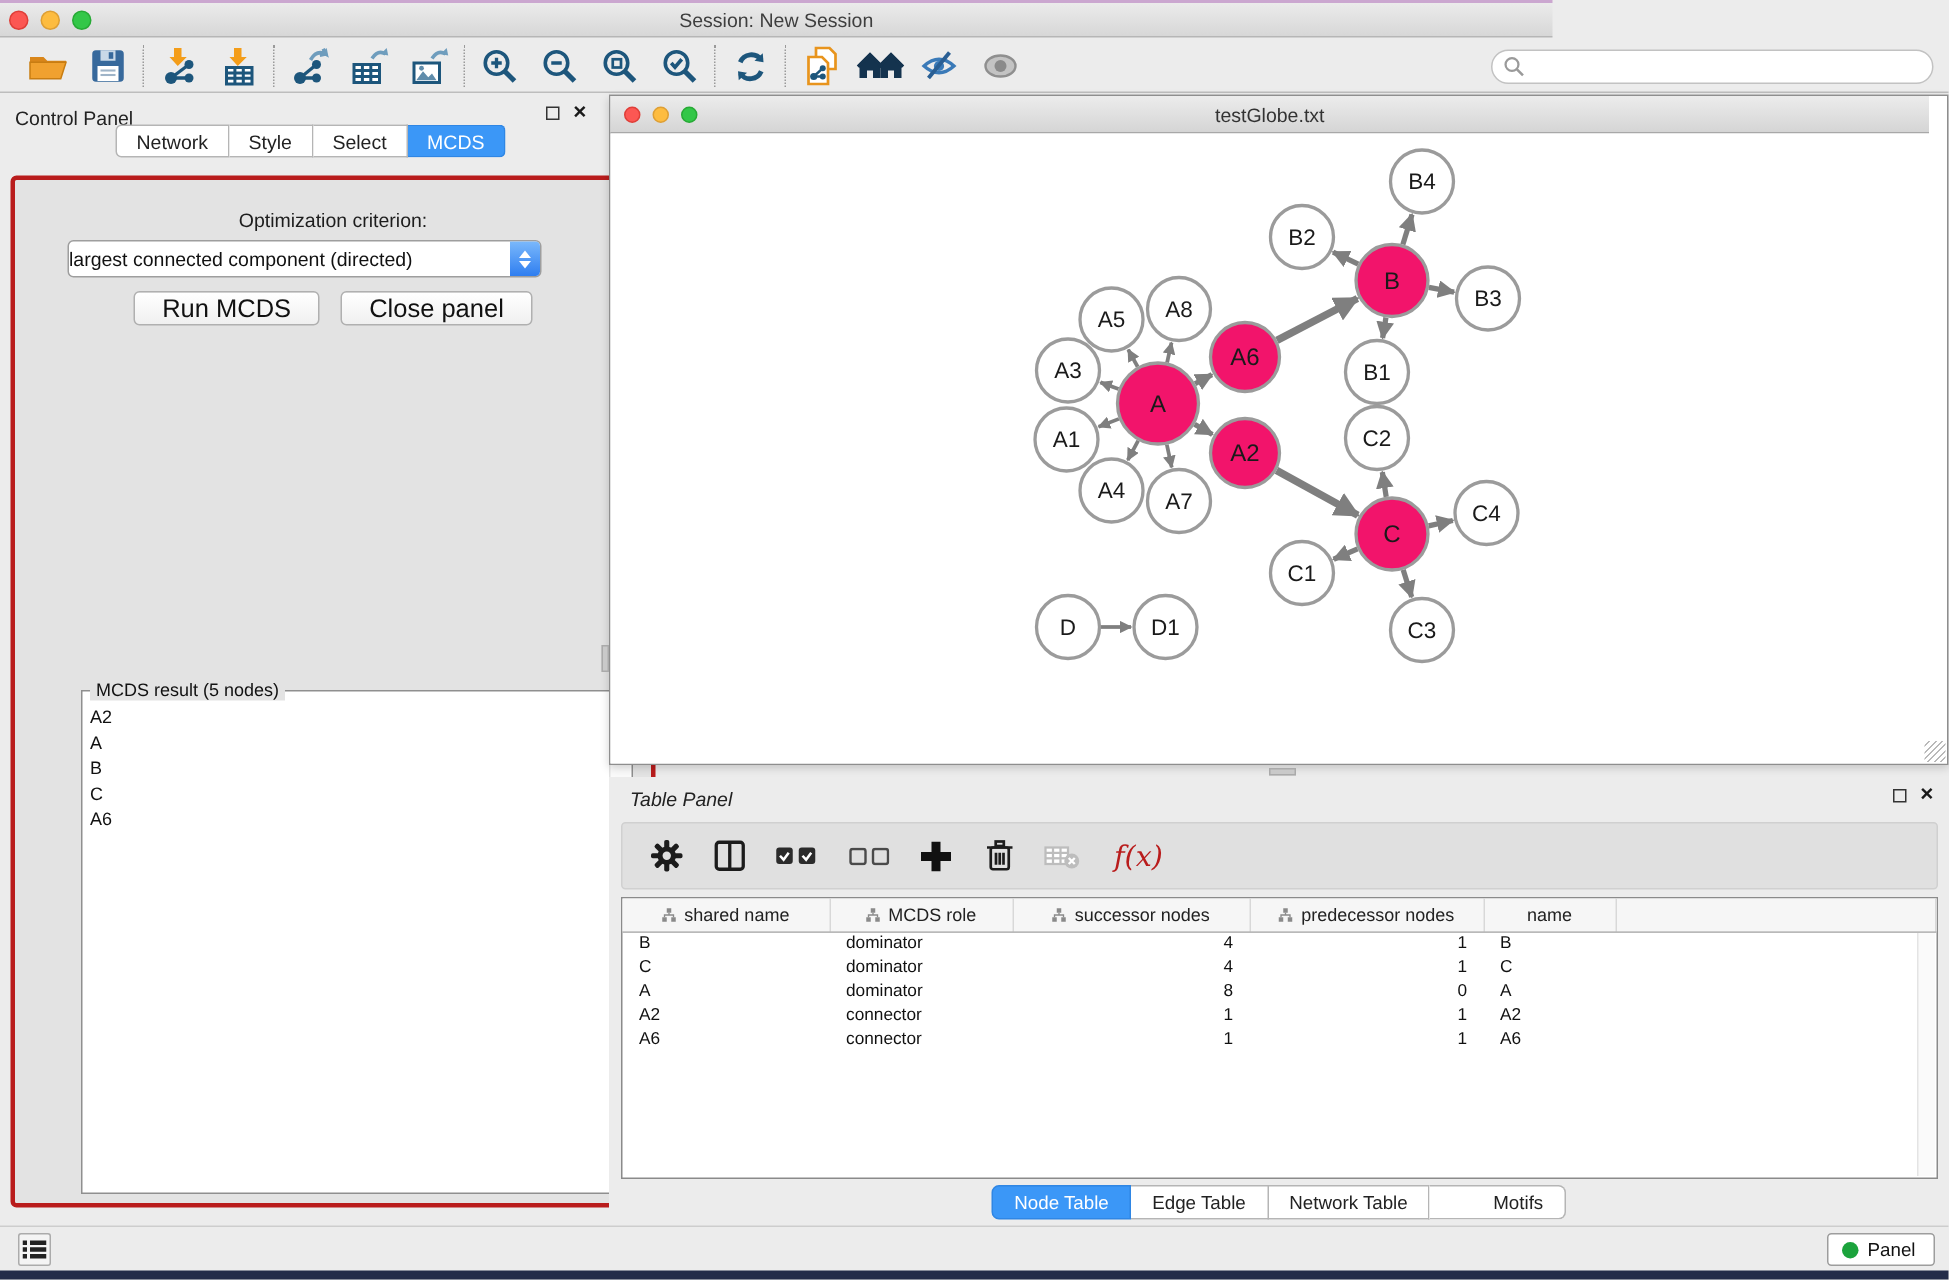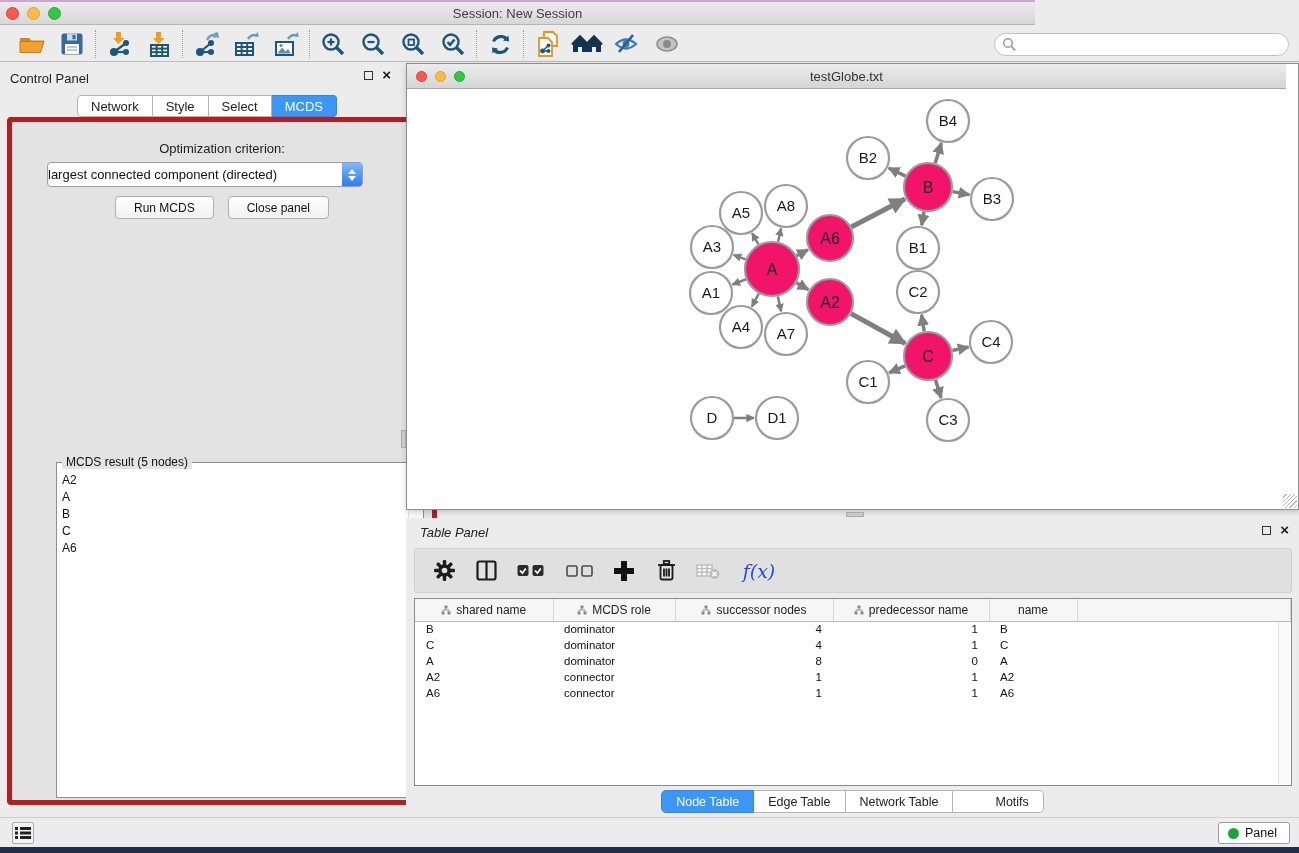--- a/index.html
+++ b/index.html
@@ -28,40 +28,40 @@
     padding:0 8px 0 26px; font-size:12px; outline:none; color:#333; }
   .tb-search svg { position:absolute; left:8px; top:4px; }
 
   
   .control-panel { position:absolute; left:0; top:63px; width:401px; height:754px; background:#ececec; }
   .cp-head { position:absolute; left:10px; top:8px; font-size:13px; color:#222; }
   .panel-icons { position:absolute; right:10px; top:7px; display:flex; gap:9px; align-items:center; }
   .ic-float { width:9px; height:9px; border:1.5px solid #333; background:transparent; }
   .ic-close { font-size:15px; font-weight:bold; color:#1a1a1a; line-height:10px; }
 
-  .cp-tabs { position:absolute; left:77px; top:32px; display:flex; }
+  .cp-tabs { position:absolute; left:77px; top:20px; display:flex; }
   .cp-tab { height:22px; padding:0 13px; background:#fff; border:1px solid #b5b5b5; border-left:none;
     font-size:13px; color:#222; display:flex; align-items:center; }
   .cp-tab:first-child { border-left:1px solid #b5b5b5; border-radius:4px 0 0 4px; }
   .cp-tab:last-child { border-radius:0 4px 4px 0; }
   .cp-tab.active { background:#3b97f7; border-color:#2f86e4; color:#fff; }
 
   .cp-body { position:absolute; left:7px; top:54px; width:430px; height:688px; background:#e3e3e3;
-    border:5px solid #b91c1c; border-radius:4px; }
+    border:3px solid #b91c1c; border-radius:4px; }
   .opt-label { position:absolute; left:0; right:0; top:19px; text-align:center; font-size:13px; color:#1d1d1d; }
   .dropdown { position:absolute; left:35px; top:40px; width:316px; height:25px; background:#fff;
     border:1px solid #9e9e9e; border-radius:4px; display:flex; align-items:center; }
   .dropdown .dd-text { flex:1; font-size:13px; color:#111; white-space:nowrap; overflow:hidden; }
   .dd-stepper { width:20px; height:23px; border-radius:0 3px 3px 0; background:linear-gradient(#7ab8fb,#2f7ef0);
     display:flex; flex-direction:column; align-items:center; justify-content:center; gap:2px; }
   .dd-up { width:0;height:0;border-left:4px solid transparent;border-right:4px solid transparent;border-bottom:5px solid #fff; }
   .dd-down { width:0;height:0;border-left:4px solid transparent;border-right:4px solid transparent;border-top:5px solid #fff; }
   .btn-row { position:absolute; left:0; right:0; top:74px; display:flex; justify-content:center; gap:14px; }
   .push-btn { height:23px; padding:0 18px; background:linear-gradient(#ffffff,#f0f0f0); border:1px solid #b0b0b0;
-    border-radius:4px; font-size:12px; color:#111; display:flex; align-items:center; }
+    border-radius:4px; font-size:17px; color:#111; display:flex; align-items:center; }
 
   .fieldset { position:absolute; left:9px; top:340px; width:368px; height:336px; border:1px solid #8f8f8f; background:#fff;margin-left:35px; }
   .fieldset .legend { position:absolute; left:5px; top:-8px; background:#e3e3e3; padding:0 4px; font-size:12px; color:#111; }
   .result-list { position:absolute; left:1px; top:8px; right:15px; bottom:1px; background:#fff; overflow:hidden; }
   .result-list div { font-size:12px; color:#111; padding:1.5px 0 1.5px 4px; }
   .result-scroll { position:absolute; top:8px; right:1px; bottom:1px; width:14px; background:#fafafa; border-left:1px solid #e2e2e2; }
 
   
   .net-window { position:absolute; left:406px; top:63px; width:893px; height:447px;
     border:1px solid #8e8e8e; background:#fff; box-shadow:0 2px 6px rgba(0,0,0,.18); }
@@ -74,21 +74,21 @@
     background:repeating-linear-gradient(135deg,transparent,transparent 2px,#b9b9b9 2px,#b9b9b9 3px); }
   .divider-grip-v { position:absolute; left:401px; top:430px; width:5px; height:18px; background:#c9c9c9; border:1px solid #aaa; }
   .divider-grip-h { position:absolute; left:846px; top:512px; width:18px; height:5px; background:#c9c9c9; border:1px solid #aaa; }
 
   
   .table-panel { position:absolute; left:406px; top:518px; width:893px; height:299px; background:#ececec; }
   .tp-head { position:absolute; left:14px; top:7px; font-size:13px; color:#222;font-style:italic; }
   .tp-toolbar { position:absolute; left:8px; top:30px; width:878px; height:45px; background:#e0e0e0;
     border:1px solid #d0d0d0; border-radius:3px; display:flex; align-items:center; gap:16px; padding-left:16px; }
   .tp-tool { display:flex; align-items:center; justify-content:center; width:26px; height:26px; }
-  .fx-label { font-family:"DejaVu Serif", serif; font-style:italic; font-size:19px; color:#1d4ed8; }
+  .fx-label { font-family:"DejaVu Serif", serif; font-style:italic; font-size:19px; color:#b91c1c; }
 
   .node-table-wrap { position:absolute; left:8px; top:80px; width:878px; height:188px; background:#fff; border:1px solid #8a8a8a; }
   table.node-table { border-collapse:collapse; width:100%; table-layout:fixed; }
   table.node-table th { height:22px; background:#f6f6f6; border-right:1px solid #d8d8d8; border-bottom:1px solid #b9b9b9;
     font-size:12px; font-weight:normal; color:#222; }
   table.node-table th .hwrap { display:flex; align-items:center; justify-content:center; gap:5px; }
   table.node-table td { height:16px; font-size:11.5px; color:#111; padding:0 11px; white-space:nowrap; overflow:hidden; }
   td.num { text-align:right; padding-right:16px; }
   .table-vscroll { position:absolute; top:23px; right:1px; bottom:1px; width:12px; background:#fafafa; border-left:1px solid #e4e4e4; }
 
@@ -576,21 +576,21 @@
               <th>
                 <span class="hwrap">
                   <svg width="10" height="10" viewBox="0 0 10 10">
                     <g fill="#8a8a8a">
                       <rect x="3.5" y="0.5" width="3" height="3"></rect>
                       <rect x="0.5" y="6.5" width="3" height="3"></rect>
                       <rect x="6.5" y="6.5" width="3" height="3"></rect>
                     </g>
                     <path d="M5 3.5 v1.5 M2 6.5 v-1.5 h6 v1.5" fill="none" stroke="#8a8a8a" stroke-width="0.9"></path>
                   </svg>
-                  <span>predecessor name</span>
+                  <span>predecessor nodes</span>
                 </span>
               </th>
               <th>
                 <span class="hwrap">
                   <span>name</span>
                 </span>
               </th>
               <th></th>
             </tr>
           </thead>

